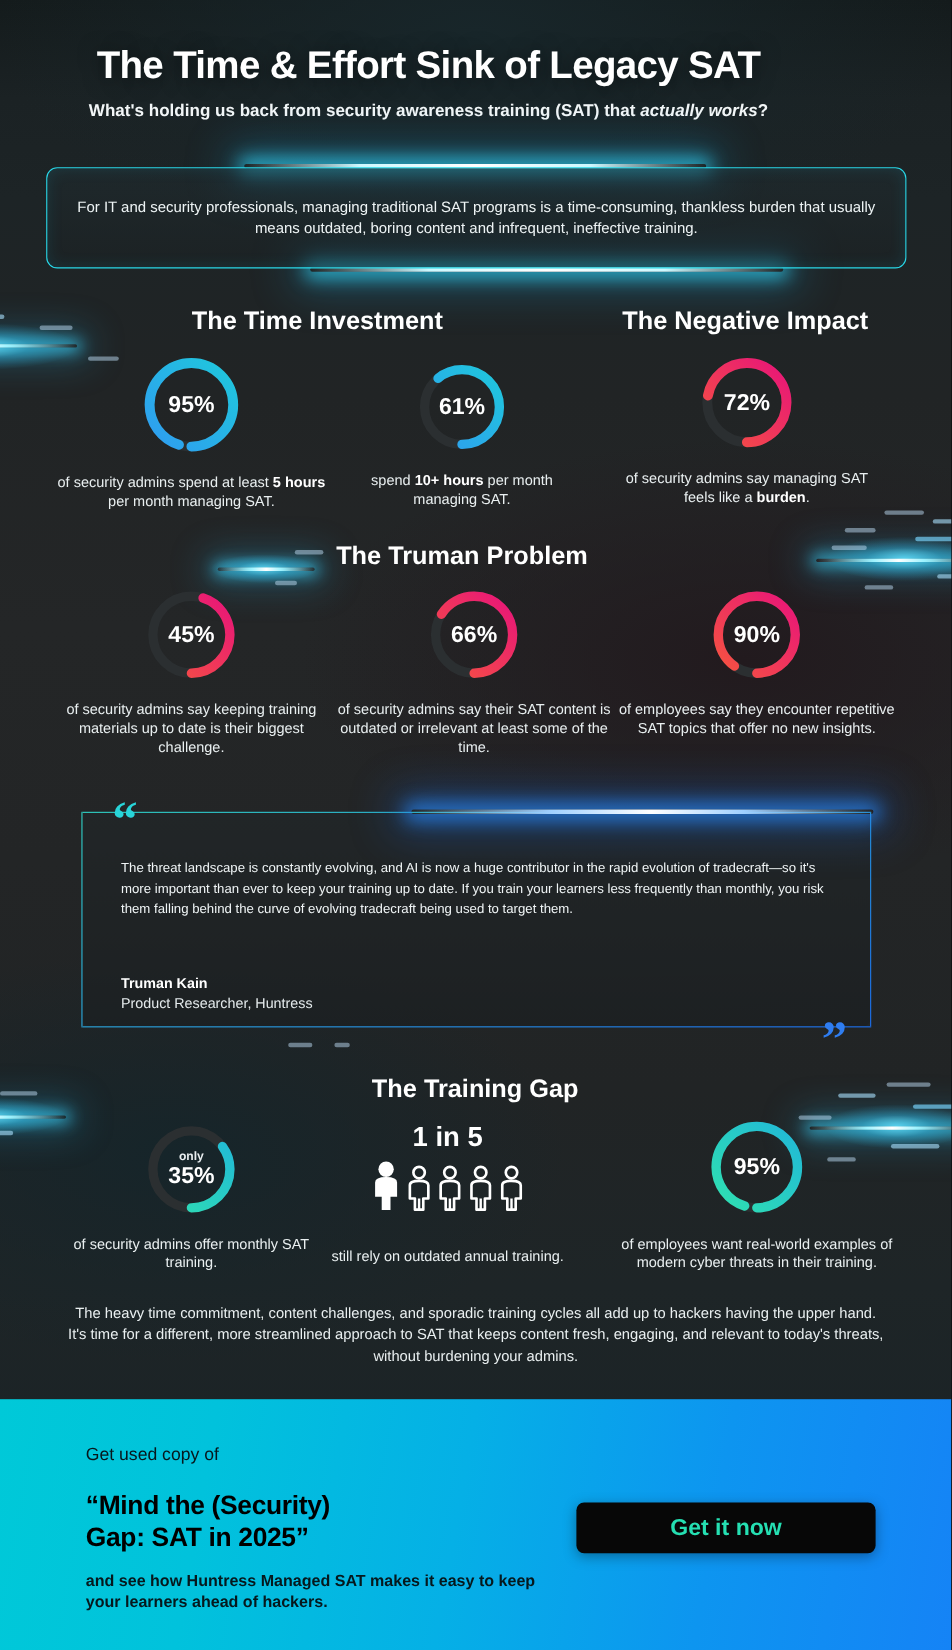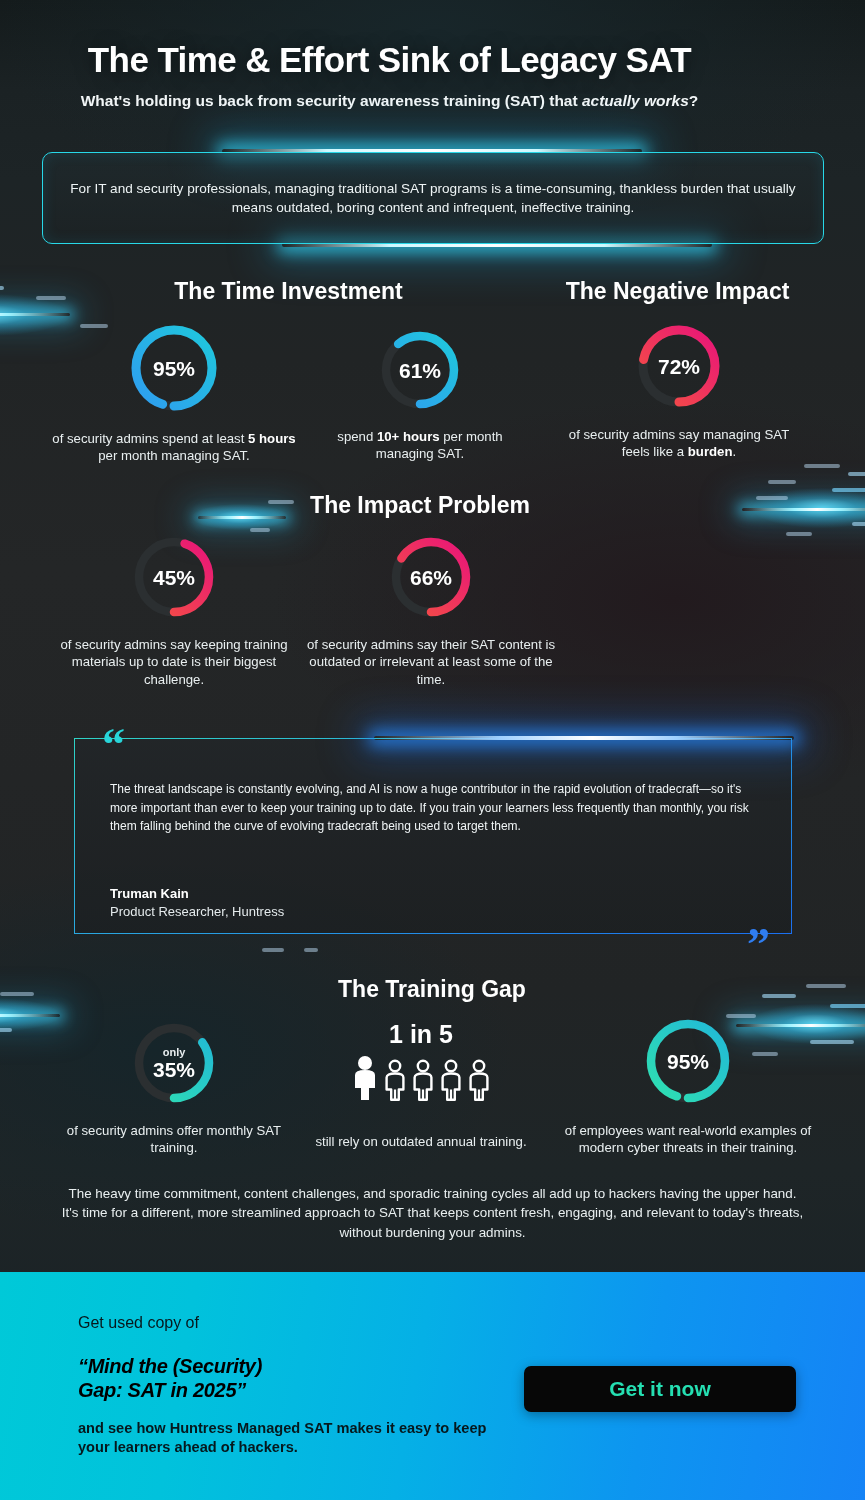--- a/index.html
+++ b/index.html
@@ -108,21 +108,21 @@
 
   
   .cta {
     position:absolute; left:0; top:1272px; width:865px; height:228px;
     background:linear-gradient(100deg,#00c9d8 0%, #01c2dc 22%, #05b0e6 48%, #0d95f0 74%, #1583f6 100%);
     color:#050505;
   }
   .cta-left { position:absolute; left:78px; top:42px; width:420px; }
   .cta-pre { font-size:16px; font-weight:500; color:#07171c; }
   .cta-head {
-    margin-top:22px; font-size:20px; font-weight:bold; font-style:italic;
+    margin-top:22px; font-size:24px; font-weight:bold; 
     line-height:1.22; letter-spacing:-.3px; color:#000;
   }
   .cta-sub { margin-top:16px; font-size:14.6px; font-weight:bold; line-height:1.32; color:#06181d; }
   .cta-btn {
     position:absolute; left:524px; top:1366px; width:272px; height:46px;
     background:#070707; border:none; border-radius:7px; cursor:pointer;
     color:#25dfb2; font-size:21px; font-weight:bold;
     font-family:Liberation Sans, sans-serif;
     box-shadow:0 3px 12px rgba(0,0,0,.35);
   }
@@ -193,21 +193,21 @@
   <div class="intro-wrap">
     <div class="edge-glow" style="left:180px; top:-3px; width:420px;"></div>
     <div class="edge-glow" style="left:240px; bottom:-3px; width:430px;"></div>
     <div class="intro-box">
       <p class="intro-text">For IT and security professionals, managing traditional SAT programs is a time-consuming, thankless burden that usually means outdated, boring content and infrequent, ineffective training.</p>
     </div>
   </div>
 
   <div class="sec-title" style="left:96px; top:278px; width:385px;">The Time Investment</div>
   <div class="sec-title" style="left:530px; top:278px; width:295px;">The Negative Impact</div>
-  <div class="sec-title" style="left:230px; top:492px; width:380px;">The Impact Problem</div>
+  <div class="sec-title" style="left:230px; top:492px; width:380px;">The Truman Problem</div>
   <div class="sec-title" style="left:232px; top:976px; width:400px;">The Training Gap</div>
 
   <div class="stat" style="left:48px; top:320px; width:252px;">
     <div class="donut" style="width:96px; height:96px;">
       <svg width="96" height="96" viewBox="0 0 96 96">
         <defs>
           <linearGradient id="gBlue0" x1="1" y1="0" x2="0" y2="1">
             <stop offset="0%" stop-color="#2f9cf0"></stop>
               <stop offset="100%" stop-color="#1fc8dc"></stop>
           </linearGradient>
@@ -287,20 +287,36 @@
           </linearGradient>
         </defs>
         <circle cx="45" cy="45" r="35" fill="none" stroke="#2b2f31" stroke-width="8.5"></circle>
         <circle cx="45" cy="45" r="35" fill="none" stroke="url(#gRed4)" stroke-width="8.5" stroke-linecap="round" stroke-dasharray="145.1 219.9" transform="rotate(-90 45 45) scale(-1,1) translate(-90,0)"></circle>
       </svg>
       <div class="val">66%</div>
     </div>
     <div class="cap">of security admins say their SAT content is outdated or irrelevant at least some of the time.</div>
   </div>
 
+  <div class="stat" style="left:562px; top:532px; width:252px;">
+    <div class="donut" style="width:90px; height:90px;">
+      <svg width="90" height="90" viewBox="0 0 90 90">
+        <defs>
+          <linearGradient id="gRed5" x1="1" y1="0" x2="0" y2="1">
+            <stop offset="0%" stop-color="#f6543f"></stop>
+              <stop offset="100%" stop-color="#e8147a"></stop>
+          </linearGradient>
+        </defs>
+        <circle cx="45" cy="45" r="35" fill="none" stroke="#2b2f31" stroke-width="8.5"></circle>
+        <circle cx="45" cy="45" r="35" fill="none" stroke="url(#gRed5)" stroke-width="8.5" stroke-linecap="round" stroke-dasharray="197.9 219.9" transform="rotate(-90 45 45) scale(-1,1) translate(-90,0)"></circle>
+      </svg>
+      <div class="val">90%</div>
+    </div>
+    <div class="cap">of employees say they encounter repetitive SAT topics that offer no new insights.</div>
+  </div>
 
   <div class="quote-wrap">
     <div class="quote-box"></div>
     <div class="quote-glow"></div>
     <div class="qmark open">“</div>
     <div class="qmark close">”</div>
     <p class="qtext">The threat landscape is constantly evolving, and AI is now a huge contributor in the rapid evolution of tradecraft—so it's more important than ever to keep your training up to date. If you train your learners less frequently than monthly, you risk them falling behind the curve of evolving tradecraft being used to target them.</p>
     <div class="qname">Truman Kain</div>
     <div class="qrole">Product Researcher, Huntress</div>
   </div>
@@ -317,21 +333,21 @@
         <circle cx="45" cy="45" r="35" fill="none" stroke="#2b2f31" stroke-width="8.5"></circle>
         <circle cx="45" cy="45" r="35" fill="none" stroke="url(#gGrn6)" stroke-width="8.5" stroke-linecap="round" stroke-dasharray="77 219.9" transform="rotate(-90 45 45) scale(-1,1) translate(-90,0)"></circle>
       </svg>
       <div class="val with-pre">
         <span class="pre">only</span><span>35%</span>
       </div>
     </div>
     <div class="cap">of security admins offer monthly SAT training.</div>
   </div>
 
-  <div class="stat" style="left:305px; top:1020px; width:232px;">
+  <div class="stat" style="left:291px; top:1020px; width:232px;">
     <div class="big-num">1 in 5</div>
     <div class="people">
       <svg width="28" height="46" viewBox="0 0 28 46">
         <circle cx="14" cy="8" r="7" fill="#ffffff"></circle>
         <path d="M4 20 q0-5 10-5 q10 0 10 5 v13 h-6 v12 h-8 v-12 h-6 z" fill="#ffffff"></path>
       </svg>
       <svg width="24" height="42" viewBox="0 0 24 42">
         <circle cx="12" cy="7" r="5.2" fill="none" stroke="#ffffff" stroke-width="2.4"></circle>
         <path d="M3.6 18.5 q0-4 8.4-4 q8.4 0 8.4 4 v12 h-4.6 v10.2 h-7.6 v-10.2 h-4.6 z" fill="none" stroke="#ffffff" stroke-width="2.4" stroke-linejoin="round"></path>
         <line x1="12" y1="30.5" x2="12" y2="40.7" stroke="#ffffff" stroke-width="2.2"></line>

